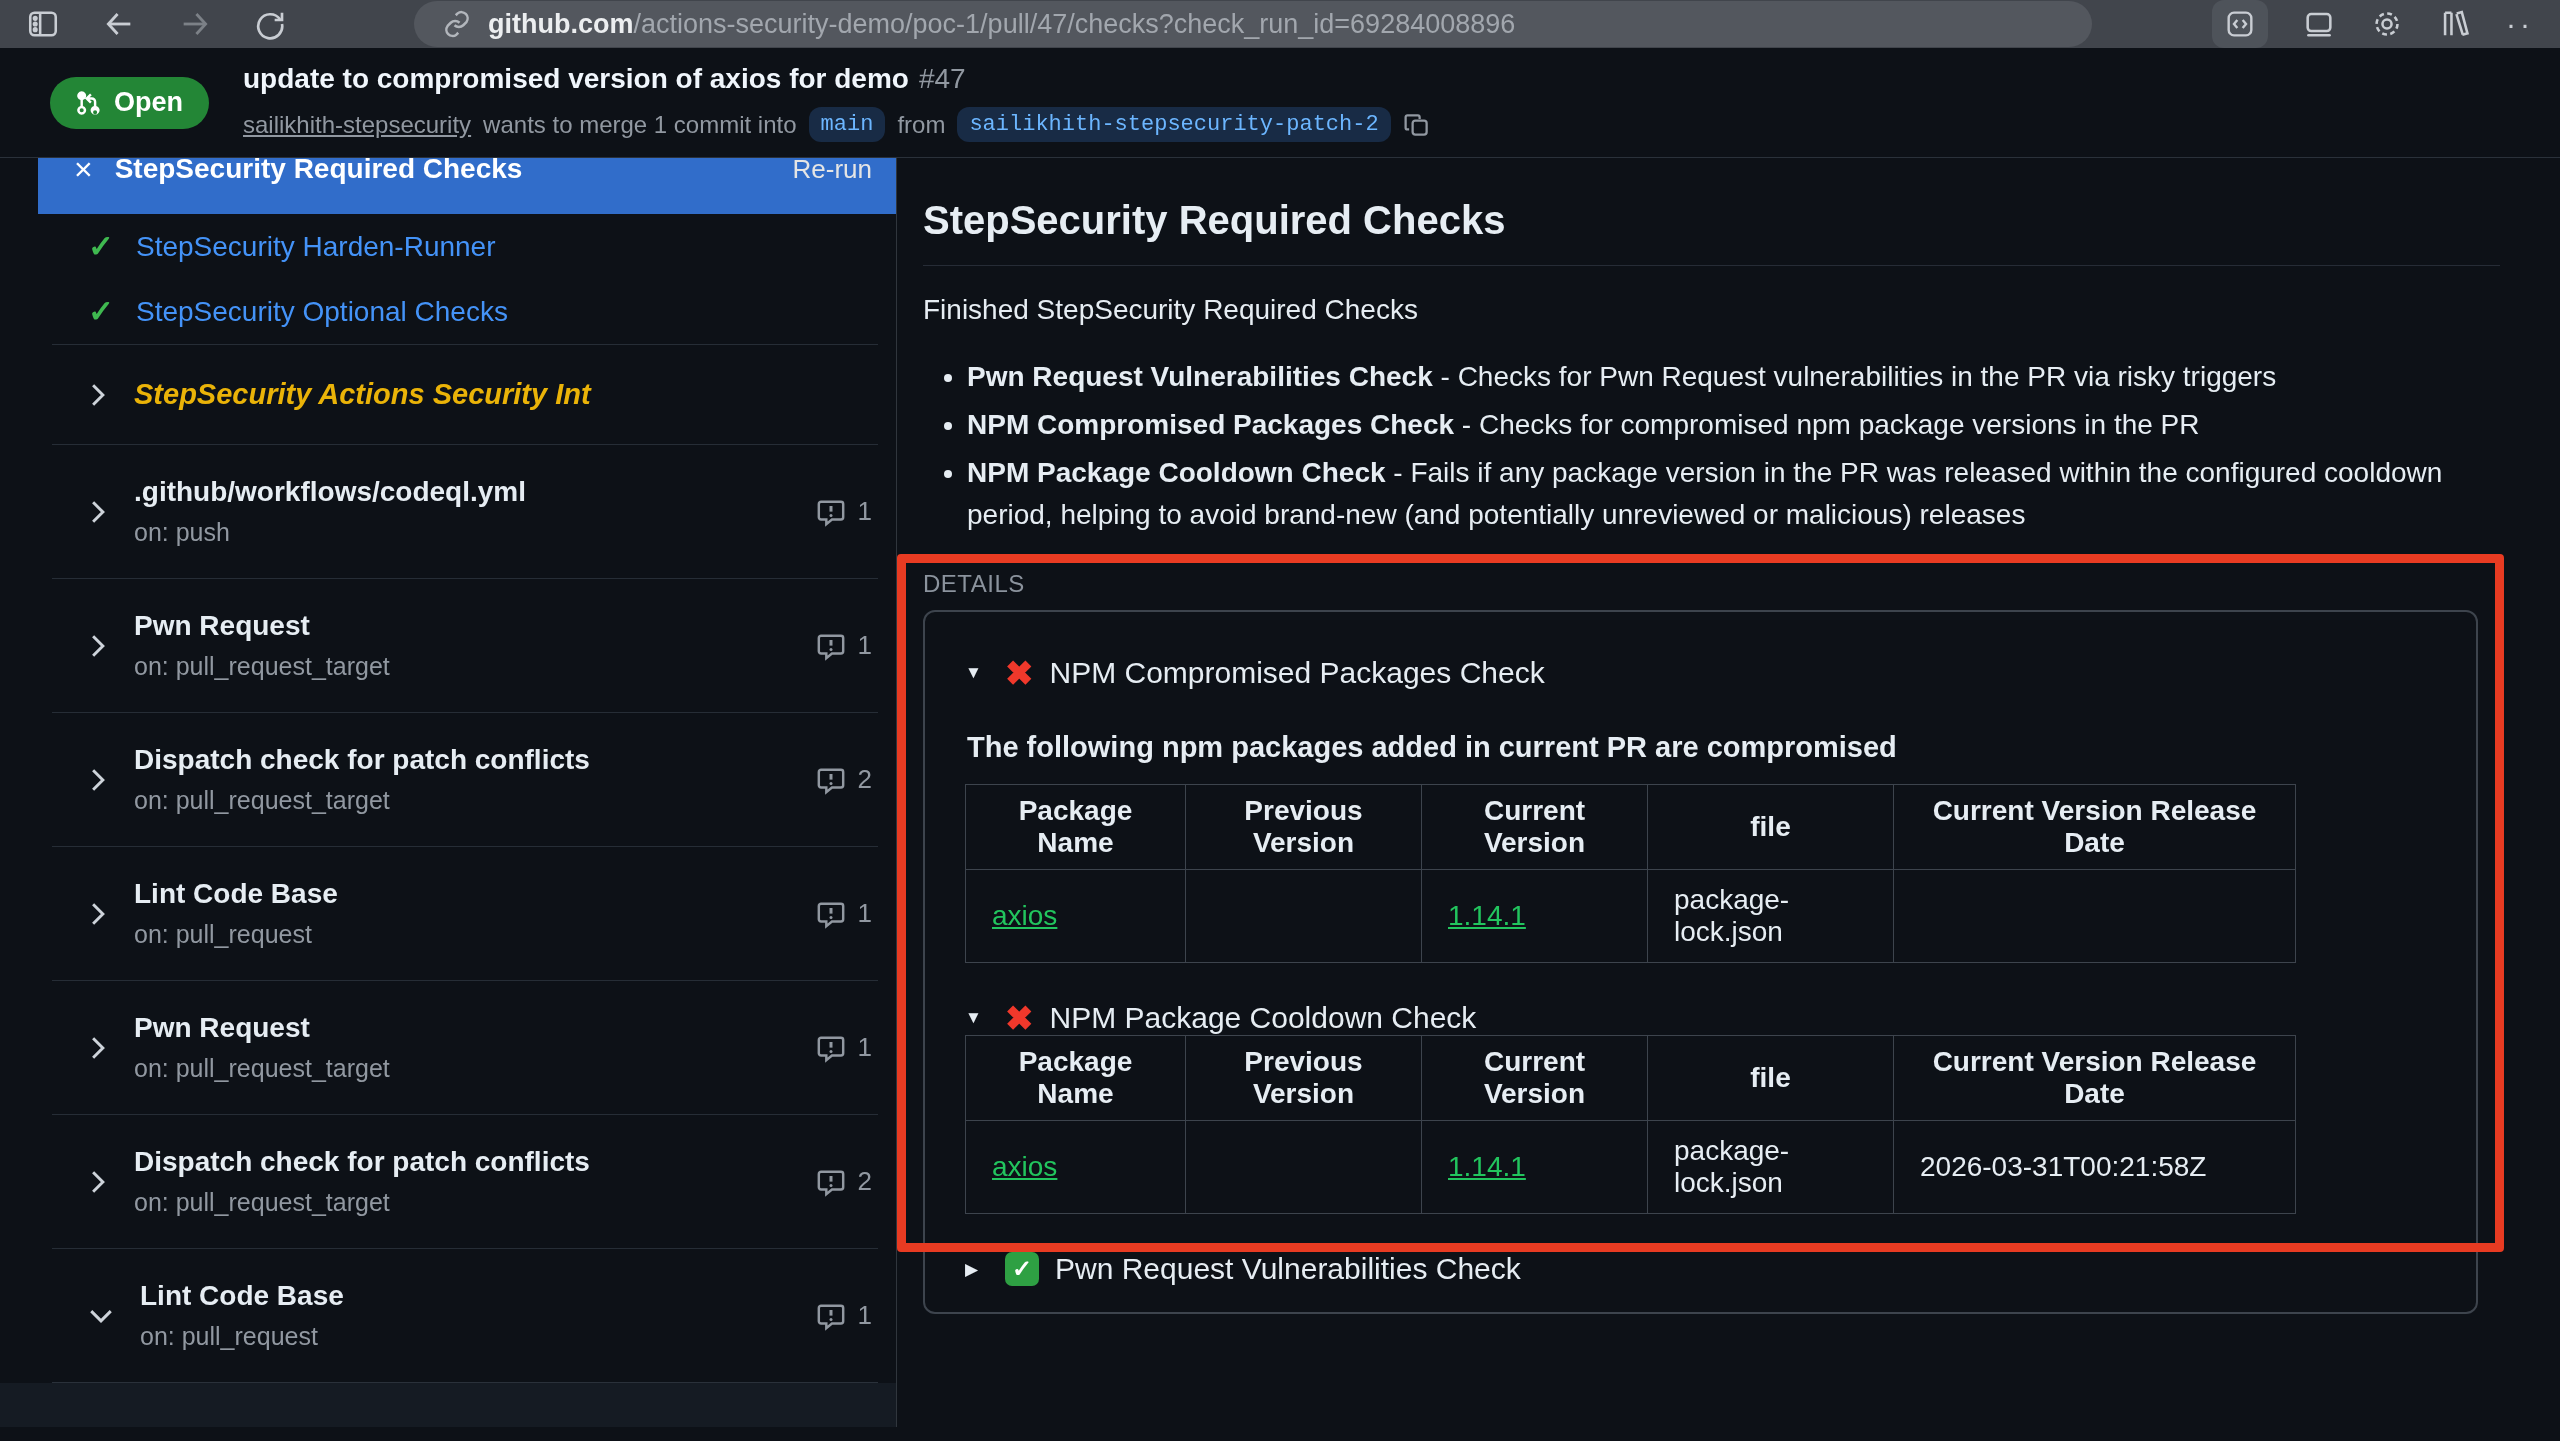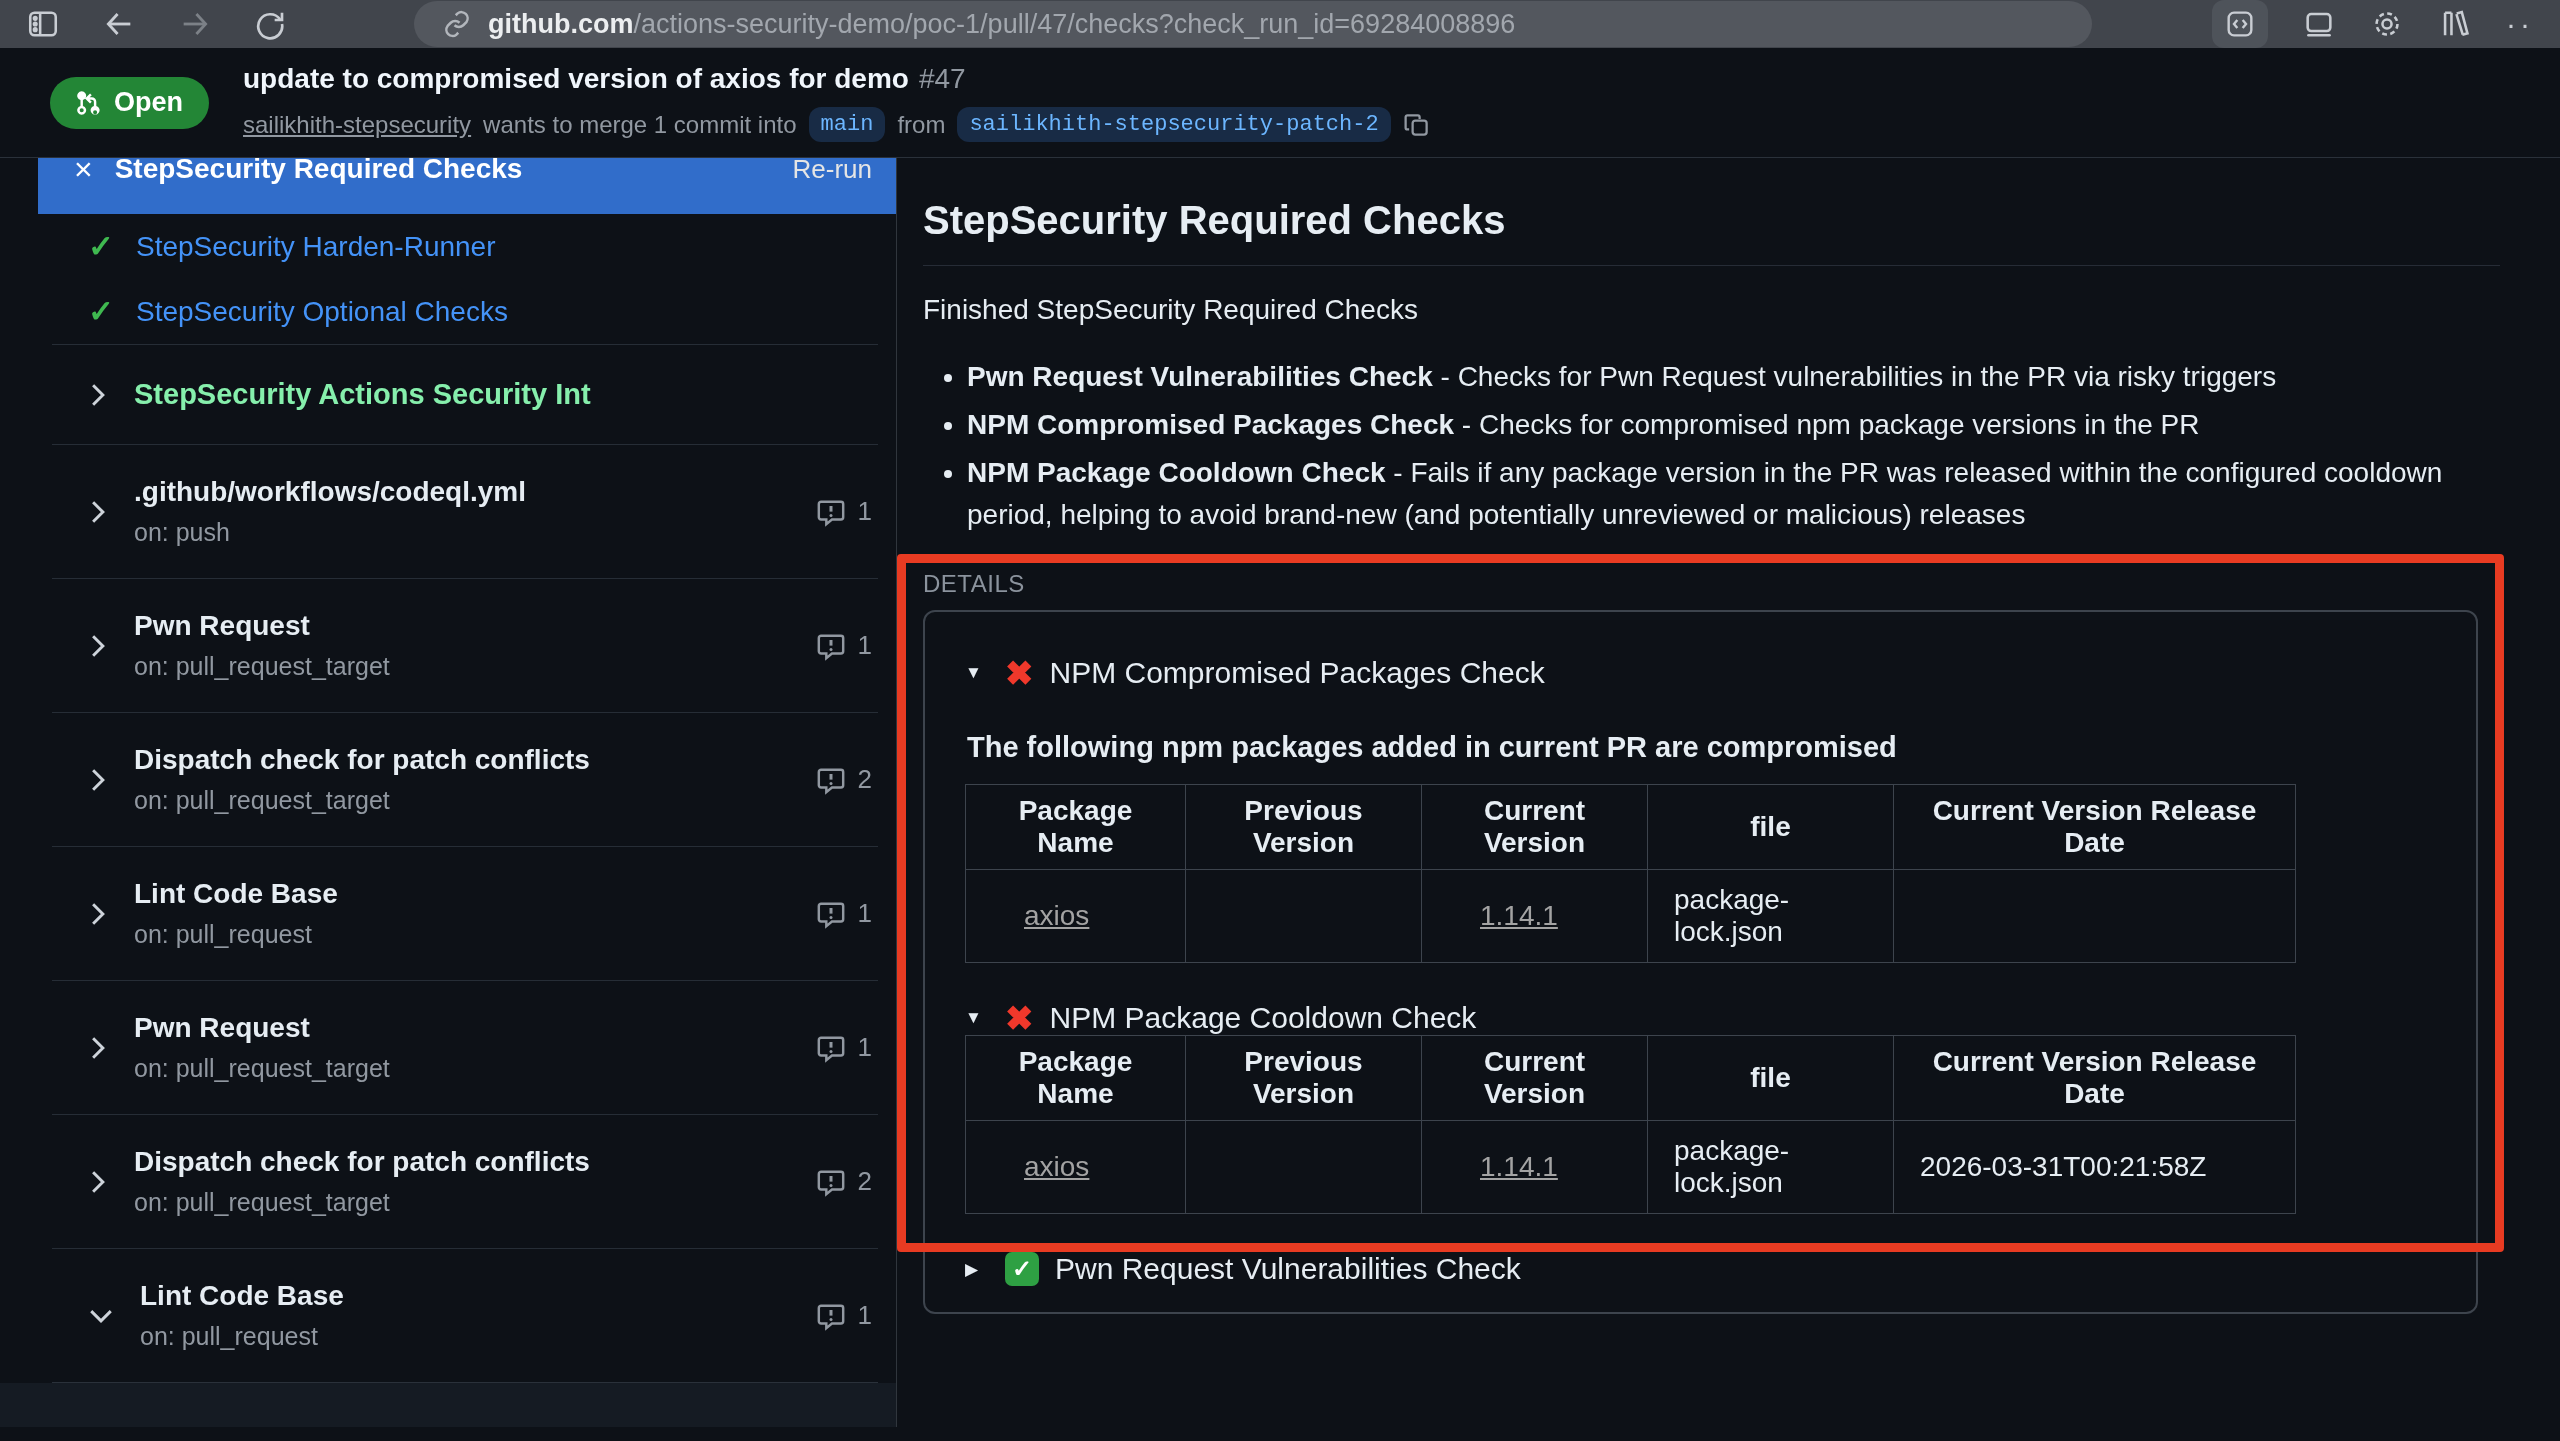--- a/index.html
+++ b/index.html
@@ -40,21 +40,21 @@
   .sel-row { background:#316dca; height:90px; margin:-34px -18px 0 -14px; border-radius:0 0 0 0;
              display:flex; align-items:center; padding:0 24px 0 36px; gap:22px; }
   .sel-row .lbl { color:#fff; font-size:28px; font-weight:600; flex:1; }
   .sel-row .rerun { color:#e5e5e5; font-size:26px; }
   .x-icon { color:#fff; font-size:32px; line-height:1; }
   .link-row { height:65px; display:flex; align-items:center; gap:22px; padding-left:36px; }
   .link-row a, .blue-link { color:#4493f8; font-size:28px; text-decoration:none; }
   .check-green { color:#3fb950; font-size:31px; font-weight:700; }
   .side-div { border-top:1px solid #262d36; }
   .group-row { padding:33px 0 33px 36px; display:flex; align-items:center; gap:26px; }
-  .group-row .lbl { font-size:29px; font-weight:700; color:#86efac; }
+  .group-row .lbl { font-size:29px; font-weight:700; color:#eab308;font-style:italic; }
   .wf-row { padding:31px 6px 31px 36px; display:flex; align-items:center; gap:26px; }
   .wf-main { flex:1; }
   .wf-title { font-size:28px; font-weight:700; color:#e6edf3; }
   .wf-sub { font-size:25px; color:#9198a1; margin-top:10px; }
   .wf-ann { display:flex; align-items:center; gap:12px; color:#9198a1; font-size:26px; }
   .chev { color:#cdd3da; display:flex; }
   .runlint-row { background:#151b23; margin:0 -18px 0 -52px; padding:24px 0 24px 88px;
                  display:flex; align-items:center; gap:22px; height:120px; }
 
   
@@ -75,21 +75,21 @@
   .fail-x { color:#f0382b; font-size:34px; font-weight:700; line-height:1; }
   .pass-icon { width:34px; height:34px; background:#2ea043; border-radius:7px; color:#fff;
                display:inline-flex; align-items:center; justify-content:center;
                font-size:24px; font-weight:700; }
   .note { font-size:29px; font-weight:700; line-height:1.45; margin:36px 0 16px 2px; max-width:2240px; }
   table.pkg { border-collapse:collapse; margin-bottom:38px; }
   table.pkg th, table.pkg td { border:1px solid #3d444d; font-size:28px; }
   table.pkg th { font-weight:700; text-align:center; padding:10px 26px; }
   table.pkg td { padding:14px 26px; }
   .c0{width:220px}.c1{width:236px}.c2{width:226px}.c3{width:246px}.c4{width:402px}
-  table.pkg a { color:#a3a3a3;margin-left:32px; }
+  table.pkg a { color:#22c55e; }
   .collapsed-row { margin-top:18px; }
   svg { display:block; }
 </style>
 </head>
 <body>
 
 <div class="browser-bar">
   <div class="nav-icons">
     <span>
       <svg width="34" height="34" viewBox="0 0 24 24" fill="none" stroke="currentColor" stroke-width="1.8">

